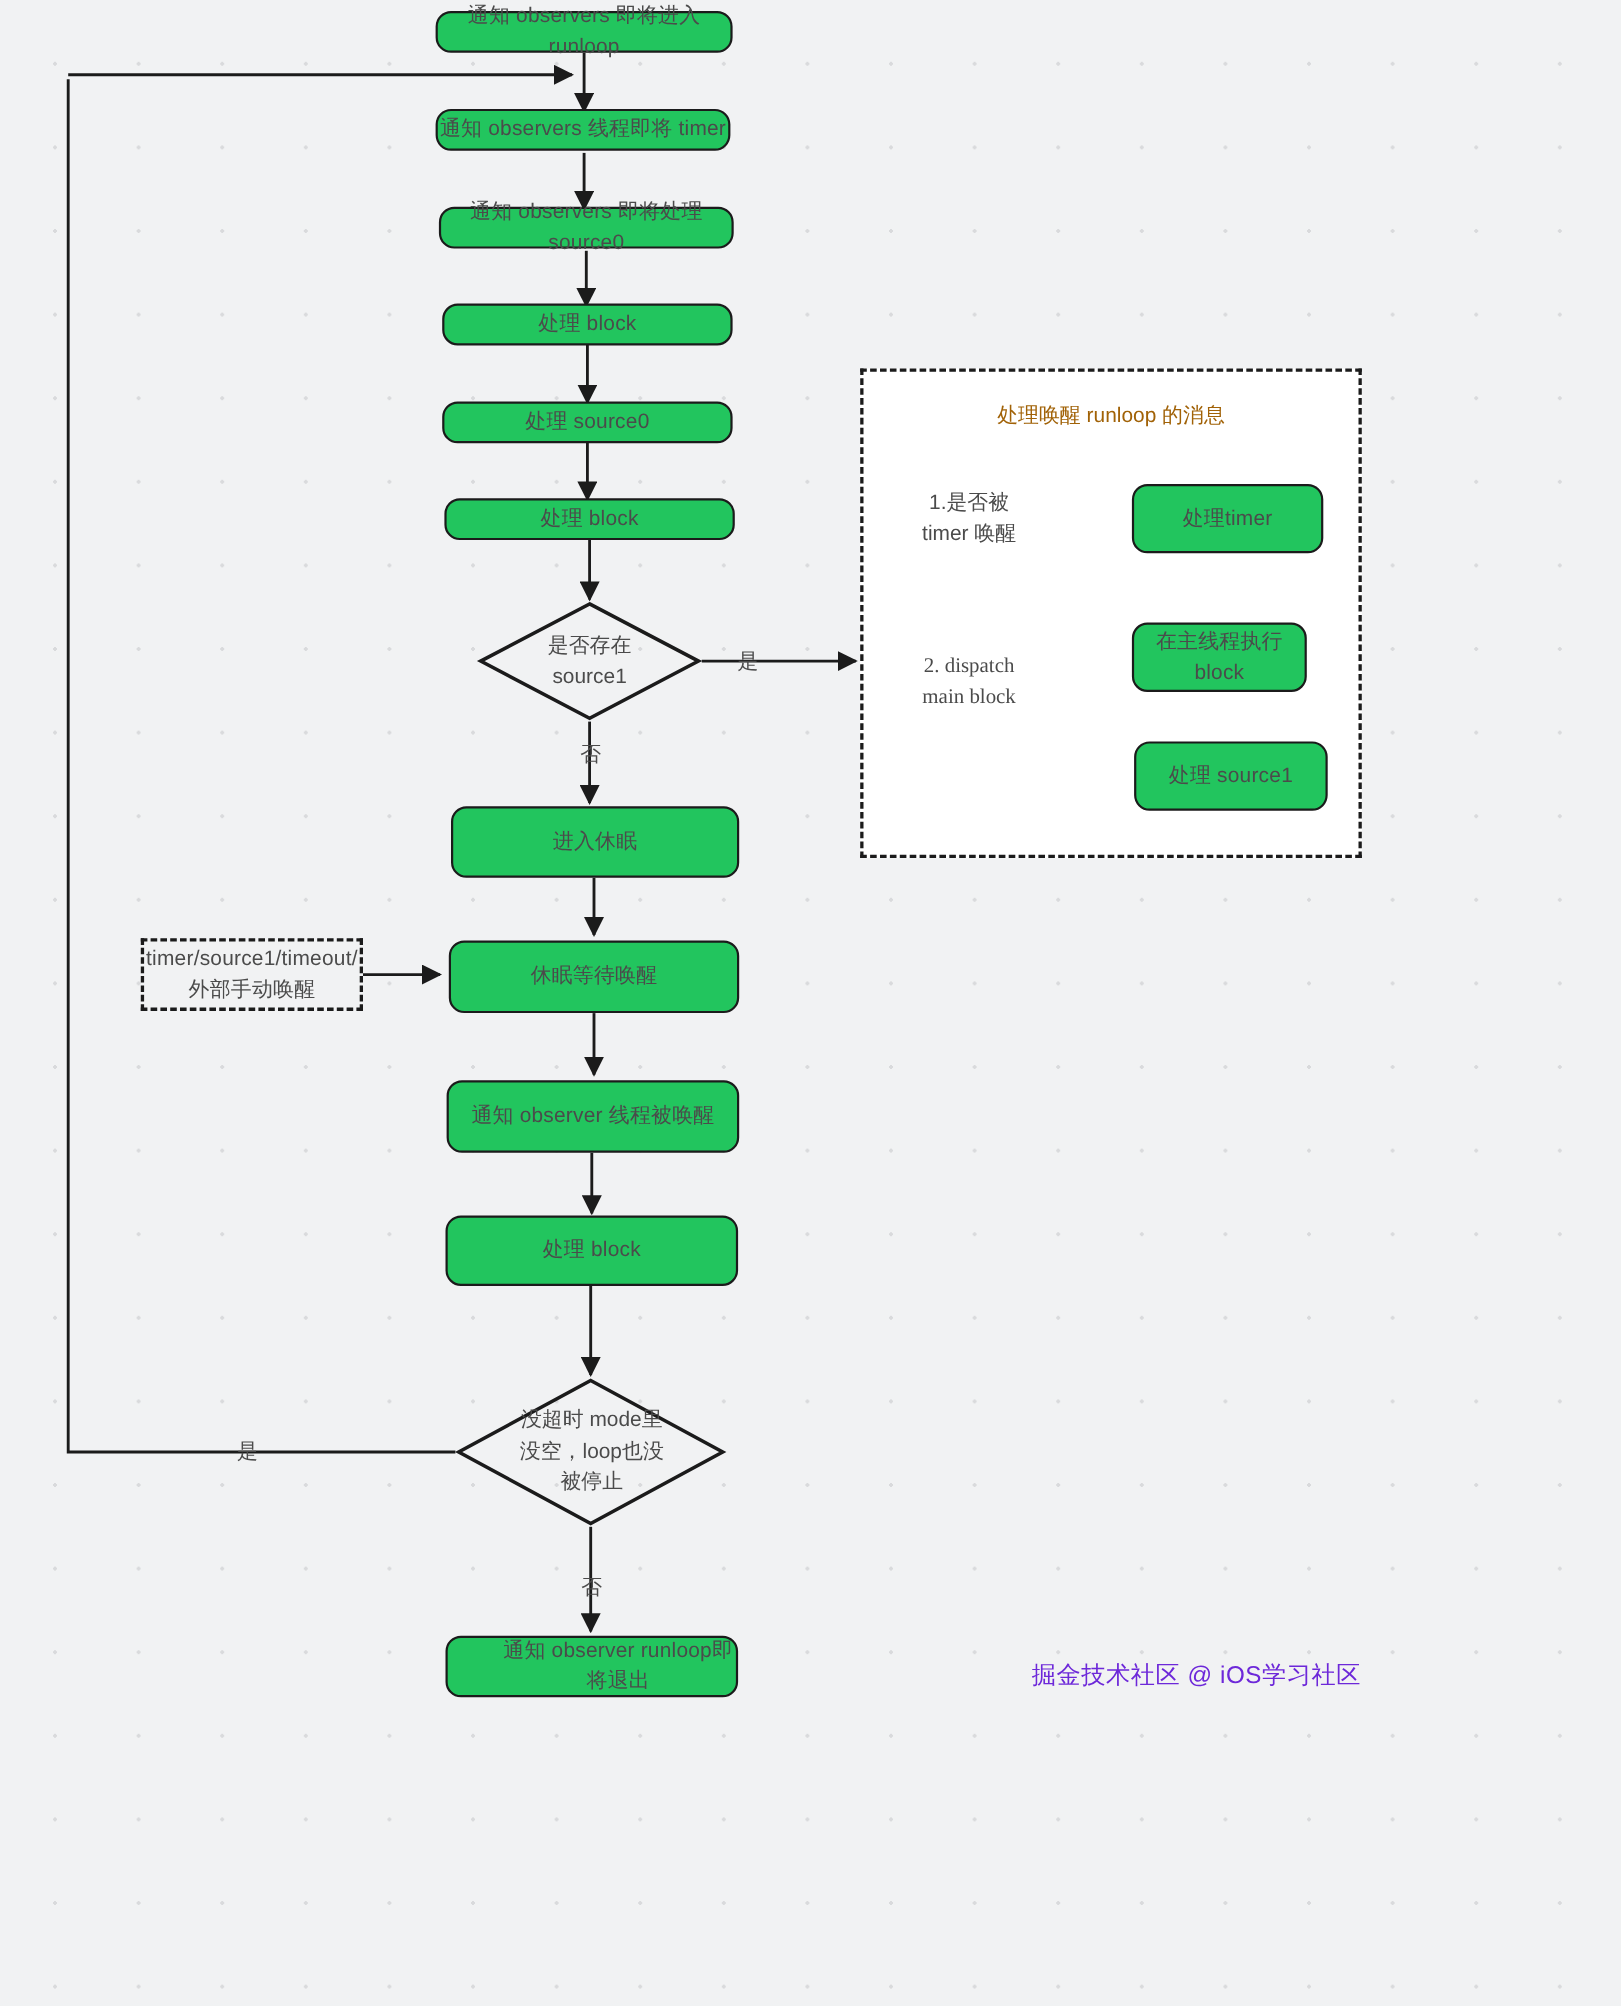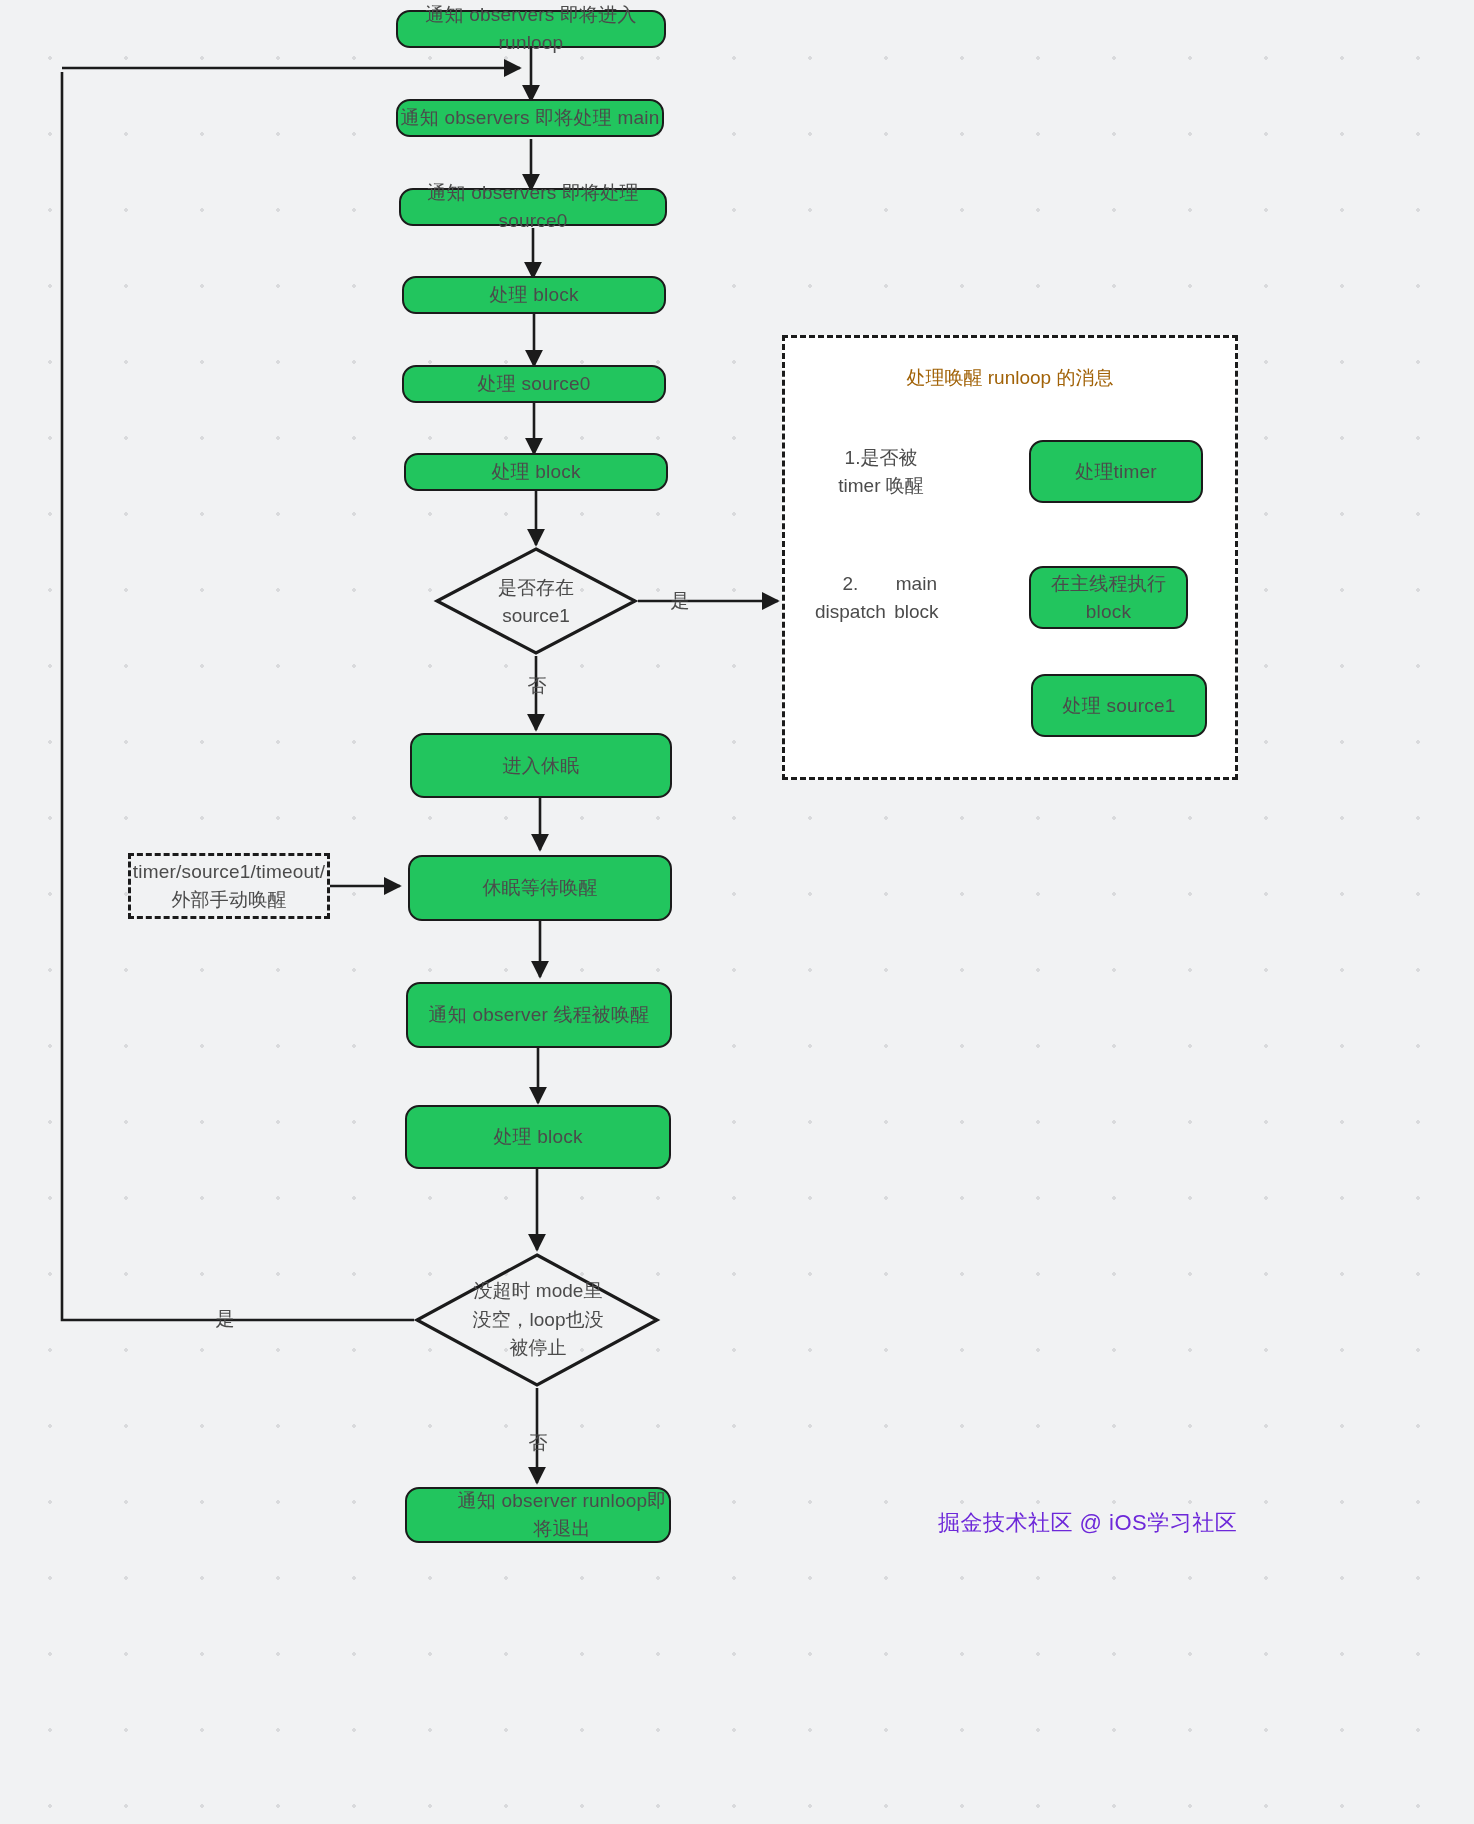--- a/index.html
+++ b/index.html
@@ -155,21 +155,21 @@
 
     <path d="M 881 647 L 881 705 L 1025 705" marker-end="url(#arrow)"></path>
   </g>
 </svg>
 
 <div class="node rounded" style="left:396px; top:10px; width:270px; height:38px;">
   <span>通知 observers 即将进入 runloop</span>
 </div>
 
 <div class="node rounded" style="left:396px; top:99px; width:268px; height:38px;">
-  <span>通知 observers 即将处理 main</span>
+  <span>通知 observers 线程即将 timer</span>
 </div>
 
 <div class="node rounded" style="left:399px; top:188px; width:268px; height:38px;">
   <span>通知 observers 即将处理 source0</span>
 </div>
 
 <div class="node rounded" style="left:402px; top:276px; width:264px; height:38px;">
   <span>处理 block</span>
 </div>
 
@@ -237,21 +237,21 @@
 
 <div class="subgraph-title" style="left:782px; top:365px; width:456px;">
   <span>处理唤醒 runloop 的消息</span>
 </div>
 
 <div class="diamond-label" style="left:815px; top:443px; width:132px; height:58px; flex-direction:column;">
   <span>1.是否被</span>
   <span>timer 唤醒</span>
 </div>
 
-<div class="diamond-label" style="left:815px; top:569px; width:132px; height:58px; flex-direction:row;">
+<div class="diamond-label" style="left:815px; top:591px; width:132px; height:58px; flex-direction:column;font-family:Liberation Serif, serif;">
   <span>2. dispatch</span>
   <span>main block</span>
 </div>
 
 <div class="node rounded" style="left:1029px; top:440px; width:174px; height:63px;">
   <span>处理timer</span>
 </div>
 
 <div class="node rounded" style="left:1029px; top:566px; width:159px; height:63px;">
   <span>在主线程执行block</span>

